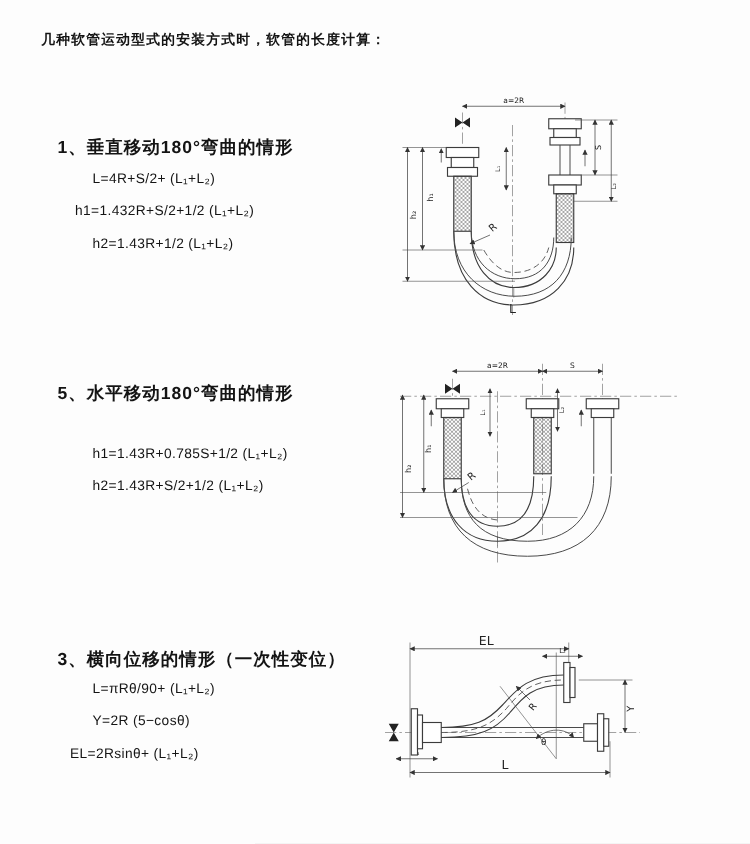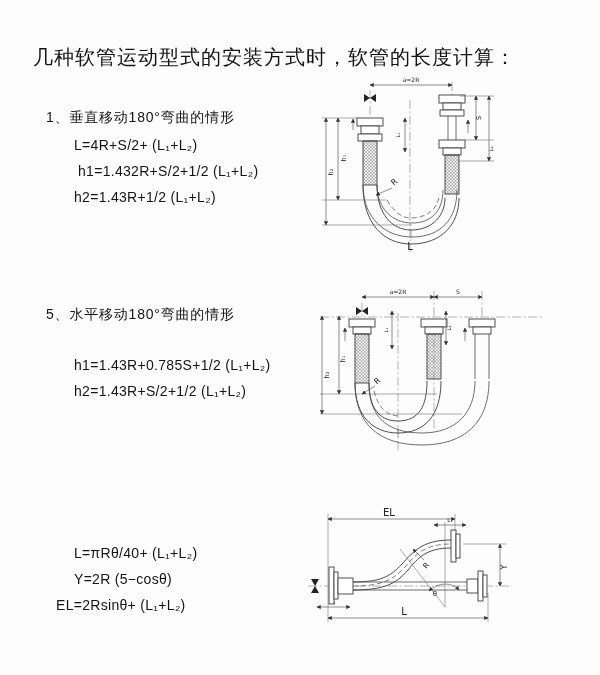--- a/index.html
+++ b/index.html
@@ -1,48 +1,49 @@
 <!DOCTYPE html>
 <html><head>
 <meta charset="utf-8">
 <style>
   html,body{margin:0;padding:0;background:#e8e8e8;}
   #page{position:relative;width:600px;height:675px;background:#fdfdfd;overflow:hidden;
         font-family:"Liberation Sans","DejaVu Sans",sans-serif;color:#141414;}
-  .title{position:absolute;left:33px;top:24px;font-size:20px;font-weight:normal;letter-spacing:1px;margin-top:20px;}
-  .heading{position:absolute;font-size:14px;font-weight:normal;letter-spacing:0.8px;white-space:nowrap;}
-  .formula{position:absolute;font-size:14px;font-weight:500;letter-spacing:0.3px;white-space:nowrap;}
+  .title{position:absolute;left:33px;top:24px;font-size:11px;font-weight:bold;letter-spacing:1px;}
+  .heading{position:absolute;font-size:14px;font-weight:bold;letter-spacing:0.8px;white-space:nowrap;}
+  .formula{position:absolute;font-size:11px;font-weight:500;letter-spacing:0.3px;white-space:nowrap;}
   .diag{position:absolute;}
   svg text{font-family:"DejaVu Sans",sans-serif;fill:#222;}
   .hose{fill:none;stroke:#3c3c3c;stroke-width:0.9;}
   .hose2{fill:none;stroke:#4a4a4a;stroke-width:0.8;}
   .fit{fill:#fff;stroke:#3c3c3c;stroke-width:0.9;}
   .dim{stroke:#444;stroke-width:0.6;fill:none;}
   .ext{stroke:#555;stroke-width:0.5;fill:none;}
   .cl{stroke:#777;stroke-width:0.55;fill:none;stroke-dasharray:9 2.5 2 2.5;}
   .dash{stroke:#4a4a4a;stroke-width:0.7;fill:none;stroke-dasharray:5 3;}
   .sym{fill:#222;stroke:none;}
 </style>
 </head>
 <body>
 
 <div id="page">
 
   <div class="title">几种软管运动型式的安装方式时，软管的长度计算：</div>
 
   <div class="heading" style="left:46px;top:109px">1、垂直移动180°弯曲的情形</div>
   <div class="formula" style="left:74px;top:137px">L=4R+S/2+ (L₁+L₂)</div>
-  <div class="formula" style="left:78px;top:163px">h1=1.432R+S/2+1/2 (L₁+L₂)</div>
+  <div class="formula" style="left:60px;top:163px">h1=1.432R+S/2+1/2 (L₁+L₂)</div>
   <div class="formula" style="left:74px;top:189px">h2=1.43R+1/2 (L₁+L₂)</div>
 
   <div class="heading" style="left:46px;top:306px">5、水平移动180°弯曲的情形</div>
   <div class="formula" style="left:74px;top:357px">h1=1.43R+0.785S+1/2 (L₁+L₂)</div>
   <div class="formula" style="left:74px;top:383px">h2=1.43R+S/2+1/2 (L₁+L₂)</div>
 
-  <div class="formula" style="left:74px;top:545px">L=πRθ/40+ (L₁+L₂)</div>
+  <div class="heading" style="left:46px;top:519px">3、横向位移的情形（一次性变位）</div>
+  <div class="formula" style="left:74px;top:545px">L=πRθ/90+ (L₁+L₂)</div>
   <div class="formula" style="left:74px;top:571px">Y=2R (5−cosθ)</div>
   <div class="formula" style="left:56px;top:597px">EL=2Rsinθ+ (L₁+L₂)</div>
 
   <svg class="diag" style="left:302px;top:72px" width="238" height="186" viewBox="0 0 238 186">
     <defs>
       <pattern id="hx1" width="3.2" height="3.2" patternUnits="userSpaceOnUse">
         <path d="M0,3.2L3.2,0 M0,0L3.2,3.2" stroke="#666" stroke-width="0.45"></path>
       </pattern>
       <marker id="ar1" viewBox="0 0 10 10" refX="9" refY="5" markerWidth="7" markerHeight="7" orient="auto-start-reverse">
         <path d="M0,0L10,5L0,10z" fill="#333"></path>

